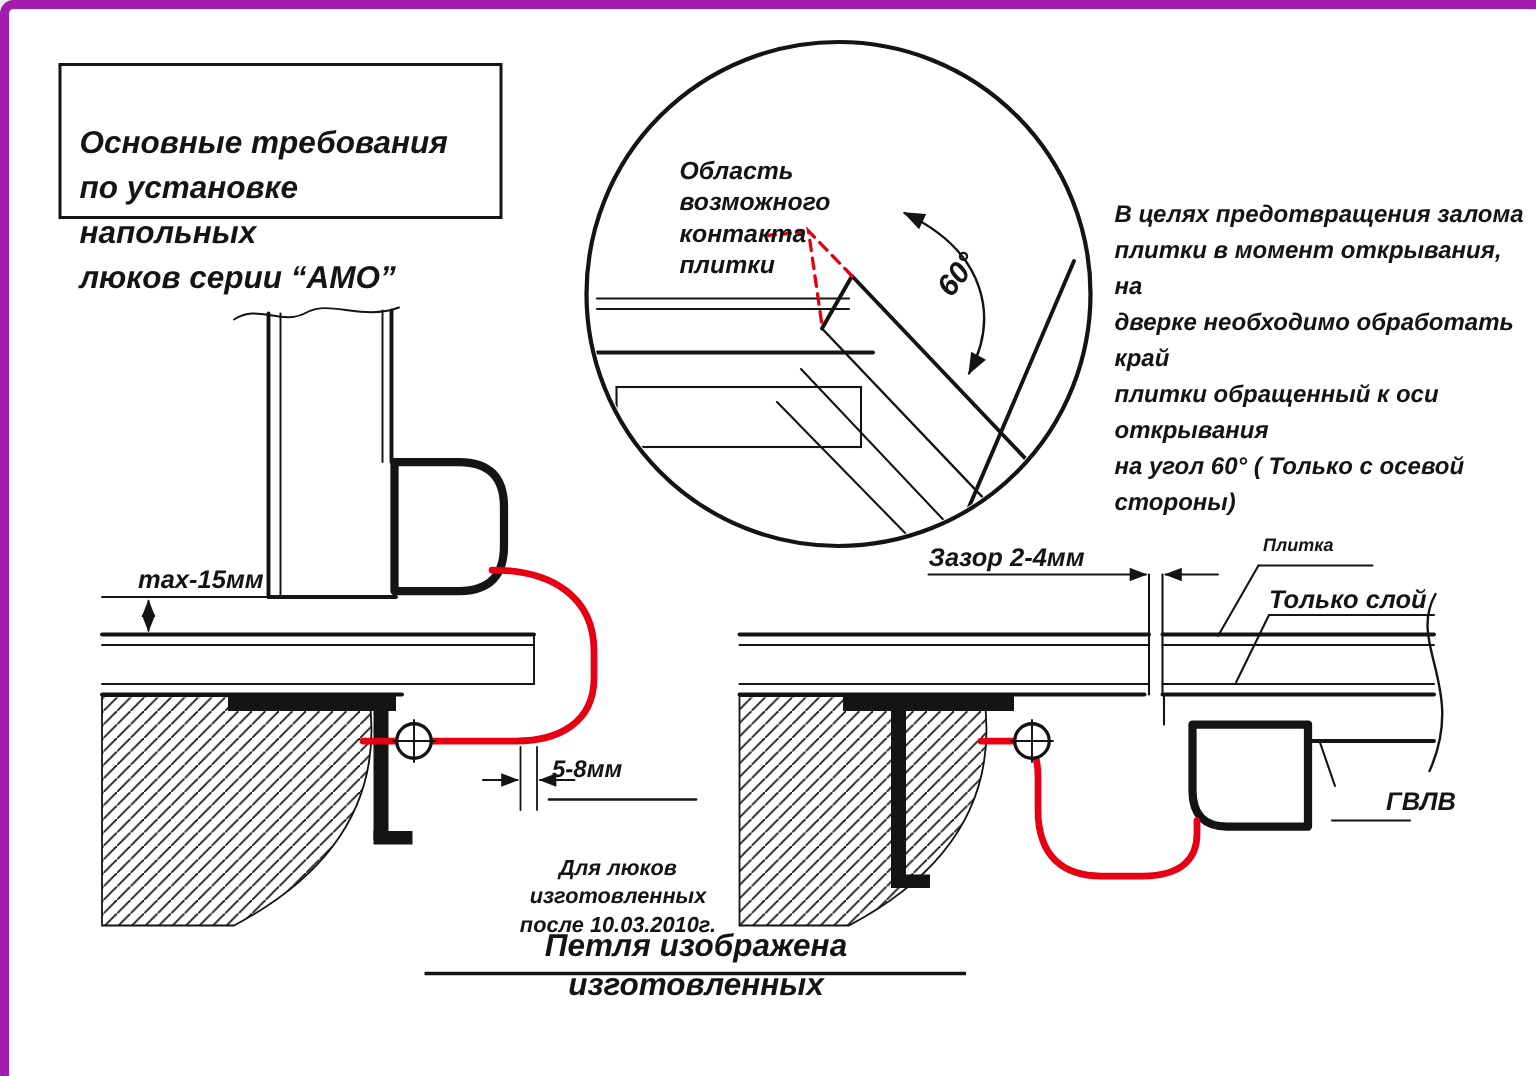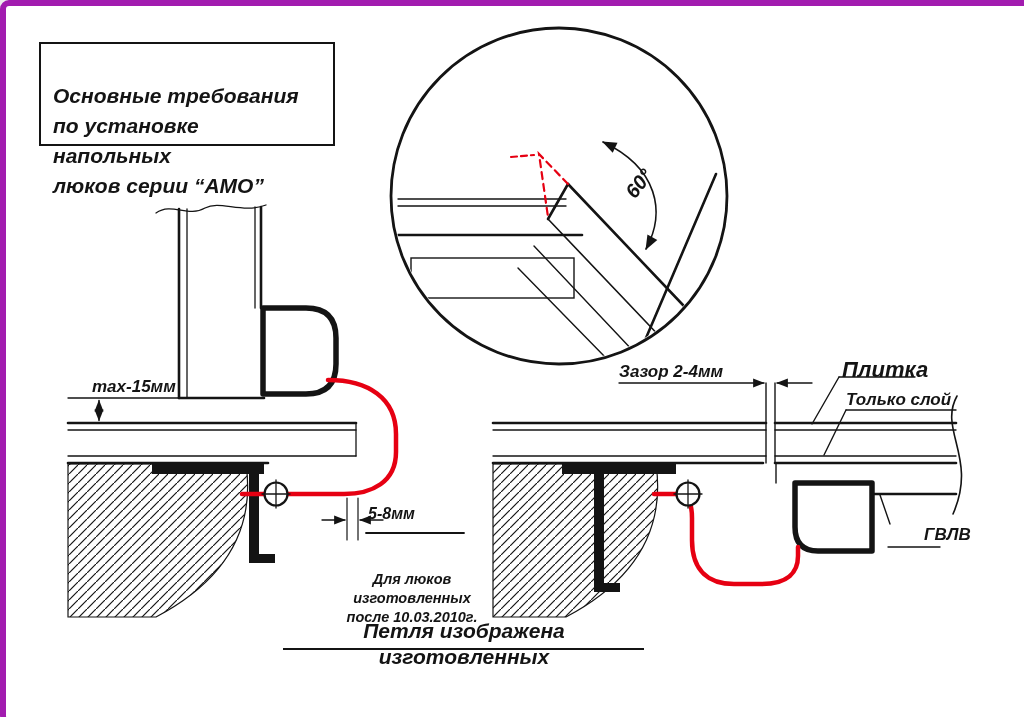--- a/index.html
+++ b/index.html
@@ -18,21 +18,21 @@
     border:2.5px solid #141414;padding:7px 12px;
     font-size:21px;line-height:30px;
   }
   .circle-area-label{left:447px;top:98px;width:170px;font-size:16.5px;line-height:21px;}
   .deg-label{left:614px;top:182px;font-size:20px;transform:rotate(-52deg);transform-origin:0 0;}
   .note{left:737px;top:126px;width:276px;font-size:16px;line-height:24px;}
   .max-label{left:86px;top:370px;font-size:17px;}
   .dim58-label{left:362px;top:498px;font-size:16px;}
   .mfg-note{left:306px;top:564px;width:200px;font-size:14.5px;line-height:19px;text-align:center;}
   .gap-label{left:613px;top:355px;font-size:17px;}
-  .tile-label{left:836px;top:350px;font-size:22px;}
+  .tile-label{left:836px;top:350px;font-size:12px;}
   .glue-label{left:840px;top:383px;font-size:17px;}
   .gvlv-label{left:918px;top:518px;font-size:17px;}
   .footer-caption{left:277px;top:612px;width:362px;font-size:21px;text-align:center;}
 </style>
 </head>
 <body>
 
 <div class="canvas">
 
   <svg width="1020" height="713" viewBox="0 0 1020 713">
@@ -174,23 +174,32 @@
 
     <line x1="277" y1="643" x2="638" y2="643" stroke="#141414" stroke-width="2.2"></line>
   </svg>
 
   <div class="lbl title-box">
     <span>Основные требования
 по установке напольных
 люков серии “АМО”</span>
   </div>
 
+  <div class="lbl circle-area-label">Область возможного
+контакта
+плитки</div>
 
   <div class="lbl deg-label">60°</div>
 
+  <div class="lbl note">В целях предотвращения залома
+плитки в момент открывания, на
+дверке необходимо обработать край
+плитки обращенный к оси открывания
+на угол 60° ( Только с осевой
+стороны)</div>
 
   <div class="lbl max-label">max-15мм</div>
 
   <div class="lbl dim58-label">5-8мм</div>
 
   <div class="lbl mfg-note">Для люков изготовленных
 после 10.03.2010г.</div>
 
   <div class="lbl gap-label">Зазор 2-4мм</div>
 

